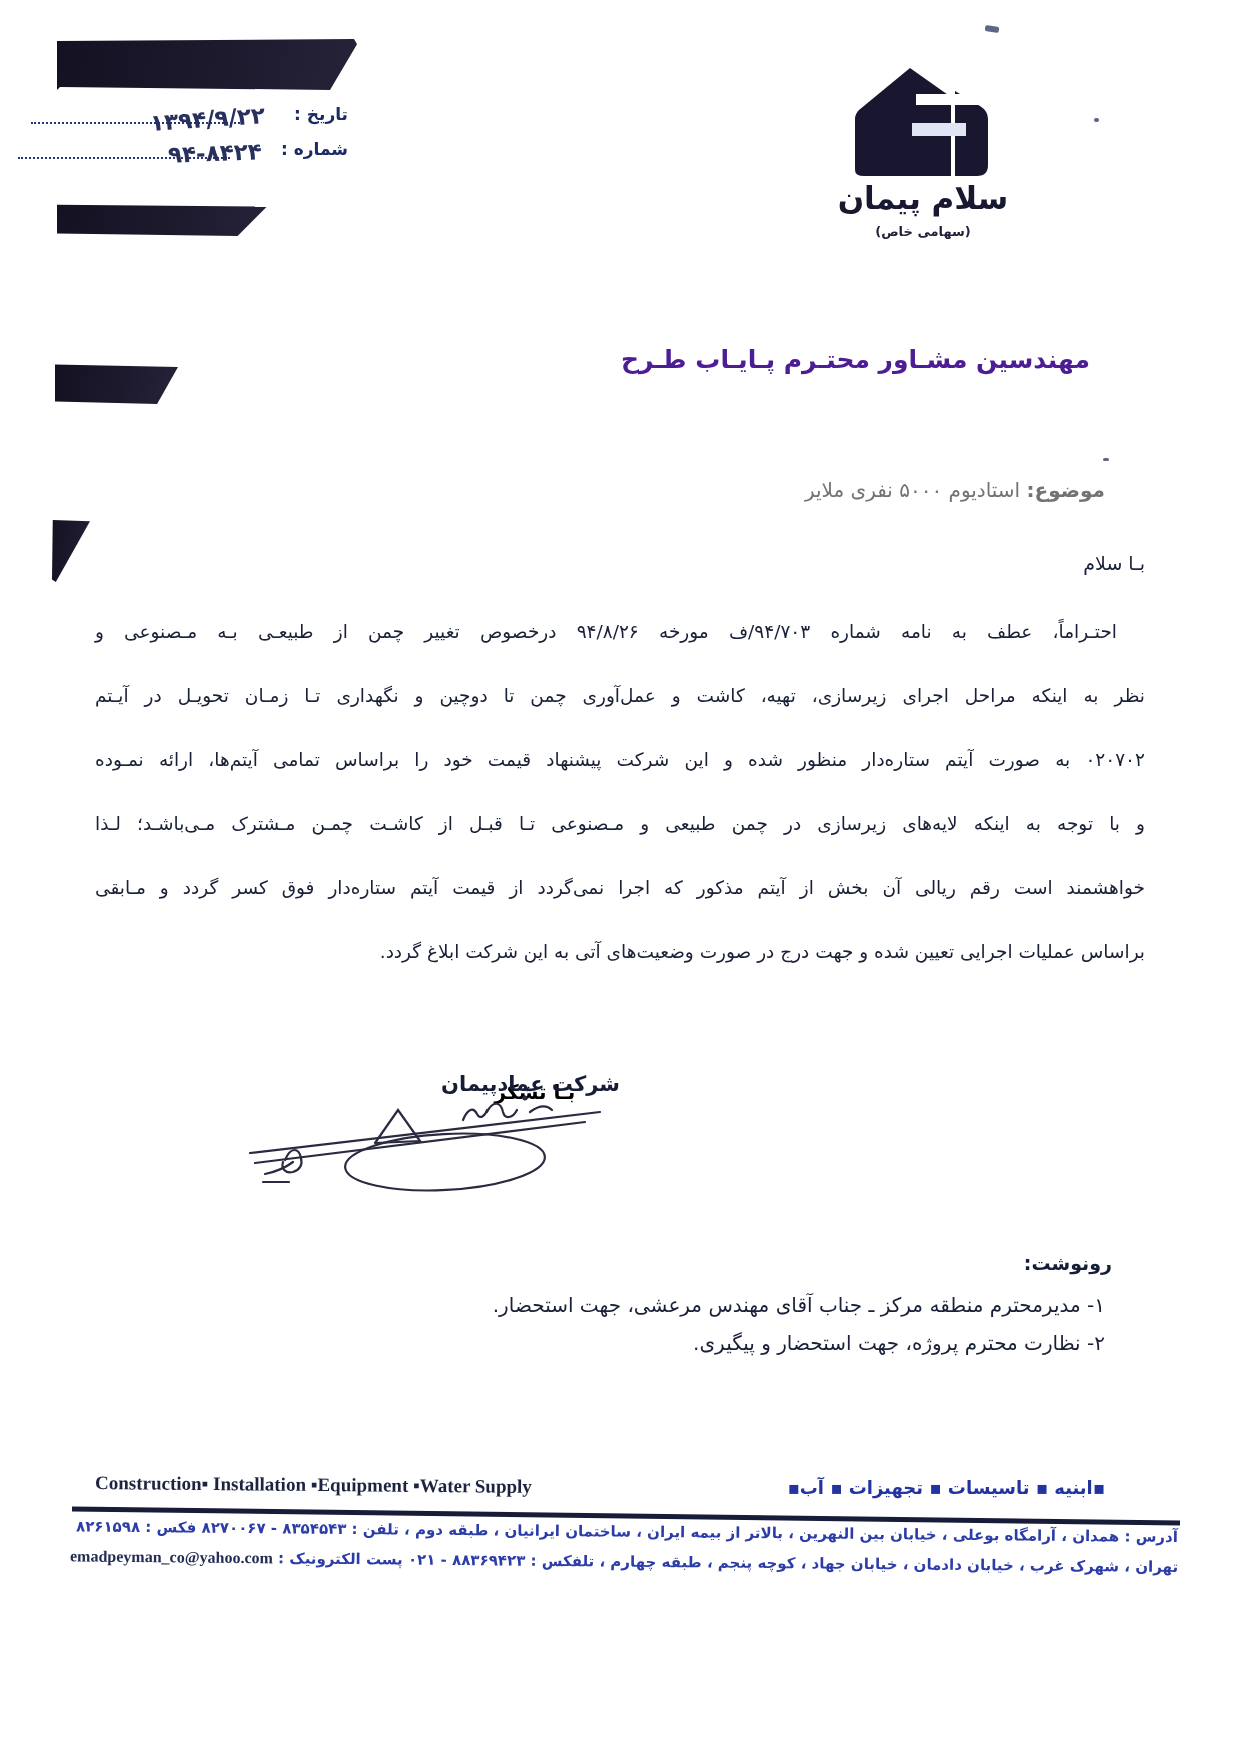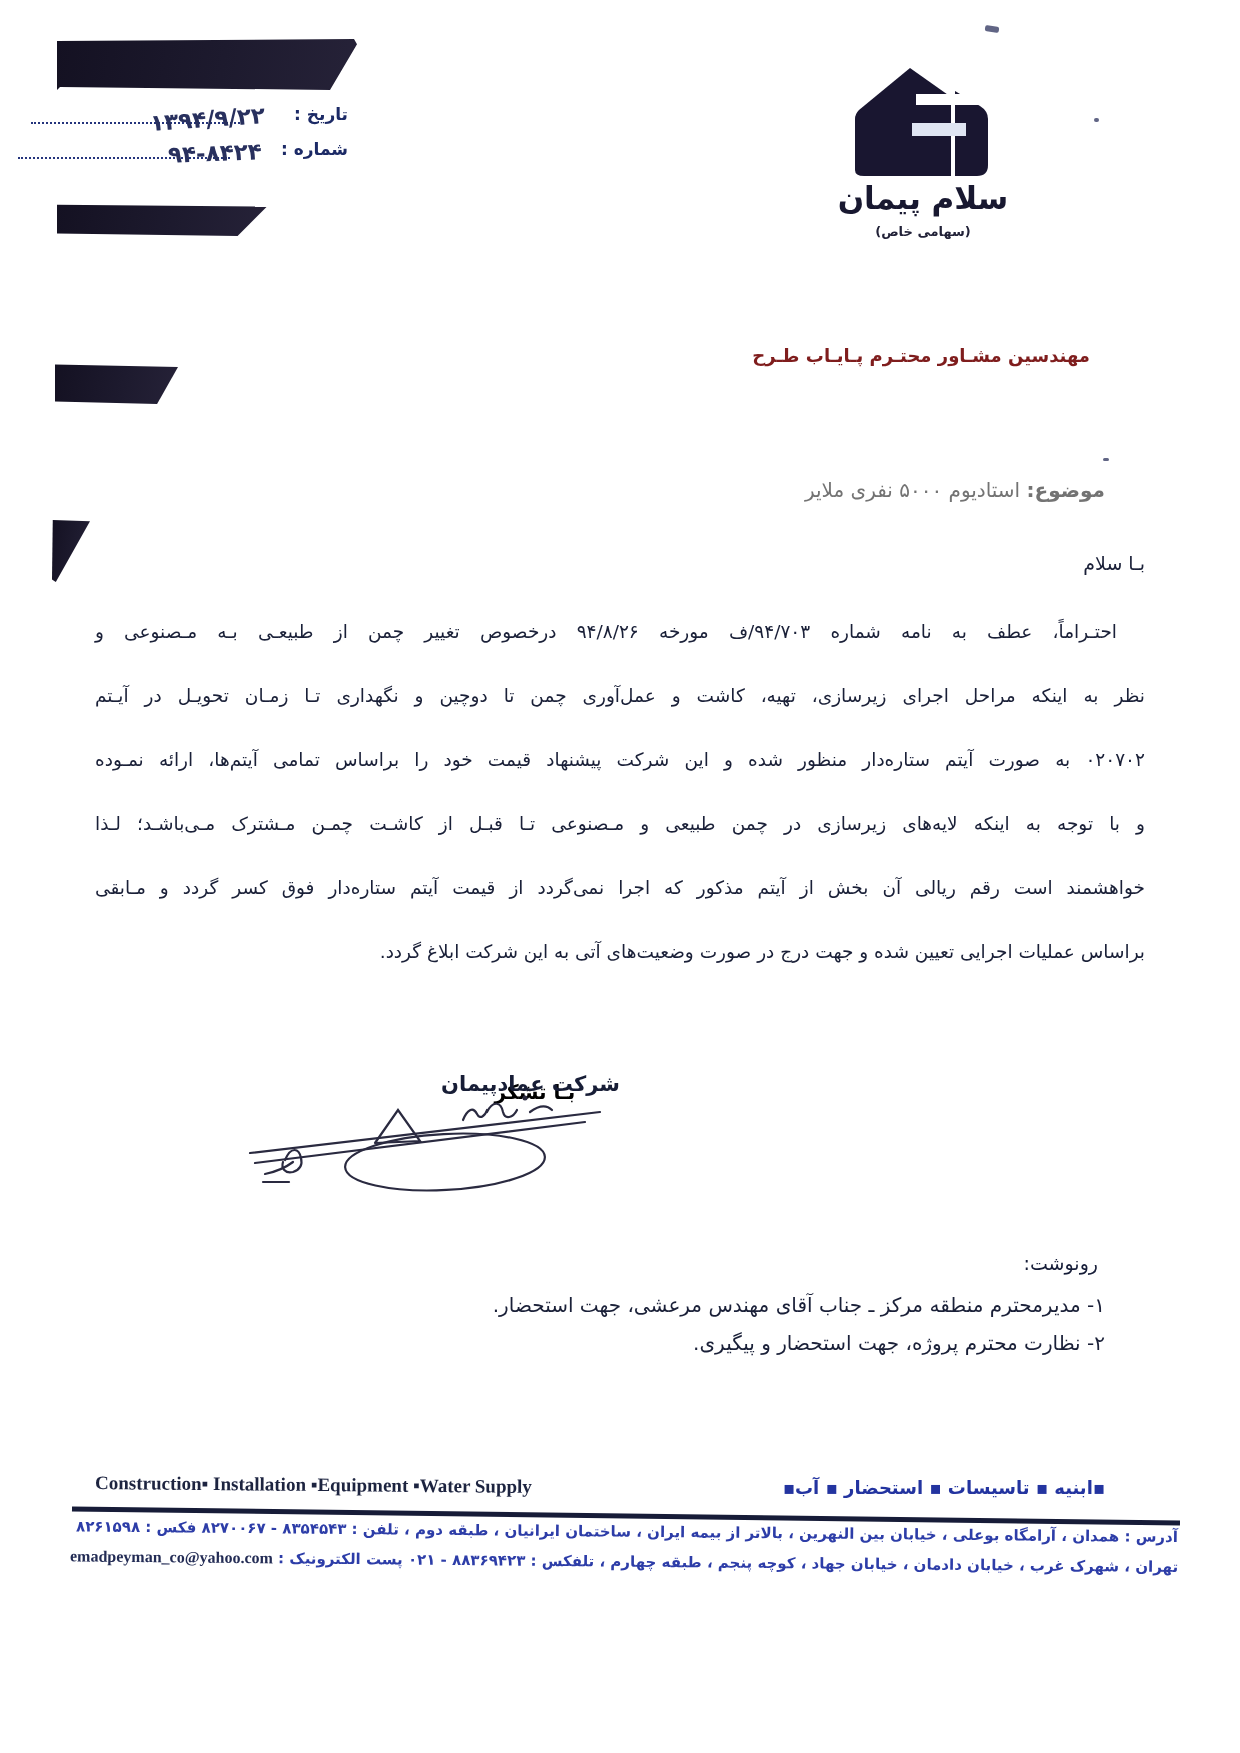--- a/index.html
+++ b/index.html
@@ -21,36 +21,36 @@
   .field-label{font-size:17px;font-weight:bold;color:#1c2a66;white-space:nowrap;}
   .dots{width:212px;height:15px;border-bottom:2px dotted #24347c;margin-right:5px;}
   .hand{position:absolute;font-weight:bold;color:#28305e;font-size:23px;letter-spacing:1px;}
   .logo-wrap{position:absolute;left:850px;top:64px;width:142px;height:118px;}
   .logo-name{position:absolute;left:828px;top:180px;width:190px;text-align:center;
     font-size:31px;font-weight:bold;color:#181830;direction:rtl;}
   .logo-sub{position:absolute;left:835px;top:224px;width:176px;text-align:center;
     font-size:13px;font-weight:bold;color:#222238;direction:rtl;}
   
   .title{position:absolute;right:150px;top:345px;direction:rtl;
-    font-size:18px;font-weight:bold;color:#7f1d1d;white-space:nowrap;}
+    font-size:25px;font-weight:bold;color:#4c1d95;white-space:nowrap;}
   .subject{position:absolute;right:135px;top:478px;direction:rtl;font-size:20px;white-space:nowrap;color:#737373;}
   .subject .lbl{font-weight:bold;}
   .salutation{position:absolute;right:95px;top:552px;direction:rtl;font-size:19px;color:#1a2038;}
   .body-block{position:absolute;left:95px;top:600px;width:1050px;direction:rtl;
     font-size:18.5px;color:#1a2038;}
   .body-line{line-height:64px;text-align:justify;text-align-last:justify;}
   .body-line.first{padding-right:28px;}
   .body-line.last{text-align:right;text-align-last:right;}
   .closing{position:absolute;left:470px;top:1032px;width:130px;text-align:center;
     font-size:20px;font-weight:bold;direction:rtl;color:#000000;margin-top:48px;}
   .company{position:absolute;left:420px;top:1072px;width:200px;text-align:right;
     font-size:21px;font-weight:bold;direction:rtl;color:#171d36;}
   .sig-wrap{position:absolute;left:225px;top:1082px;width:380px;height:135px;}
-  .cc-label{position:absolute;right:142px;top:1252px;direction:rtl;
-    font-size:19px;font-weight:normal;color:#161d38;}
+  .cc-label{position:absolute;right:128px;top:1252px;direction:rtl;
+    font-size:19px;font-weight:bold;color:#161d38;}
   .cc-item{position:absolute;right:135px;direction:rtl;font-size:20px;color:#1a2038;white-space:nowrap;}
   .cc-item.i1{top:1293px;}
   .cc-item.i2{top:1331px;}
   
   .services-en{position:absolute;left:95px;top:1474px;font-family:"Liberation Serif","DejaVu Serif",serif;
     font-size:19px;font-weight:bold;color:#1d2440;transform:rotate(0.5deg);white-space:nowrap;}
   .services-fa{position:absolute;right:135px;top:1477px;direction:rtl;font-size:18px;font-weight:bold;
     color:#2334a0;white-space:nowrap;}
   .divider{position:absolute;left:70px;top:1504px;width:1112px;height:24px;}
   .addr{position:absolute;direction:rtl;white-space:nowrap;font-size:15px;font-weight:bold;color:#2d3da8;
@@ -128,21 +128,21 @@
       <path d="M40,92 c10,-2 20,-6 28,-12"></path>
       <path d="M38,100 h26"></path>
     </svg>
   </div>
 
   <div class="cc-label">رونوشت:</div>
   <div class="cc-item i1">۱- مدیرمحترم منطقه مرکز ـ جناب آقای مهندس مرعشی، جهت استحضار.</div>
   <div class="cc-item i2">۲- نظارت محترم پروژه، جهت استحضار و پیگیری.</div>
 
   <div class="services-en">Construction▪ Installation ▪Equipment ▪Water Supply</div>
-  <div class="services-fa">▪ابنیه ▪ تاسیسات ▪ استحضار ▪ آب▪</div>
+  <div class="services-fa">▪ابنیه ▪ تاسیسات ▪ تجهیزات ▪ آب▪</div>
 
   <div class="divider">
     <svg width="1112" height="24" viewBox="0 0 1112 24">
       <line x1="2" y1="5" x2="1110" y2="19" stroke="#171c38" stroke-width="5"></line>
     </svg>
   </div>
 
   <div class="addr addr1">آدرس : همدان ، آرامگاه بوعلی ، خیابان بین النهرین ، بالاتر از بیمه ایران ، ساختمان ایرانیان ، طبقه دوم ، تلفن : ۸۳۵۴۵۴۳ - ۸۲۷۰۰۶۷  فکس : ۸۲۶۱۵۹۸</div>
   <div class="addr addr2">
     <span>تهران ، شهرک غرب ، خیابان دادمان ، خیابان جهاد ، کوچه پنجم ، طبقه چهارم ، تلفکس : ۸۸۳۶۹۴۲۳ - ۰۲۱  پست الکترونیک : </span><span class="email">emadpeyman_co@yahoo.com</span>

